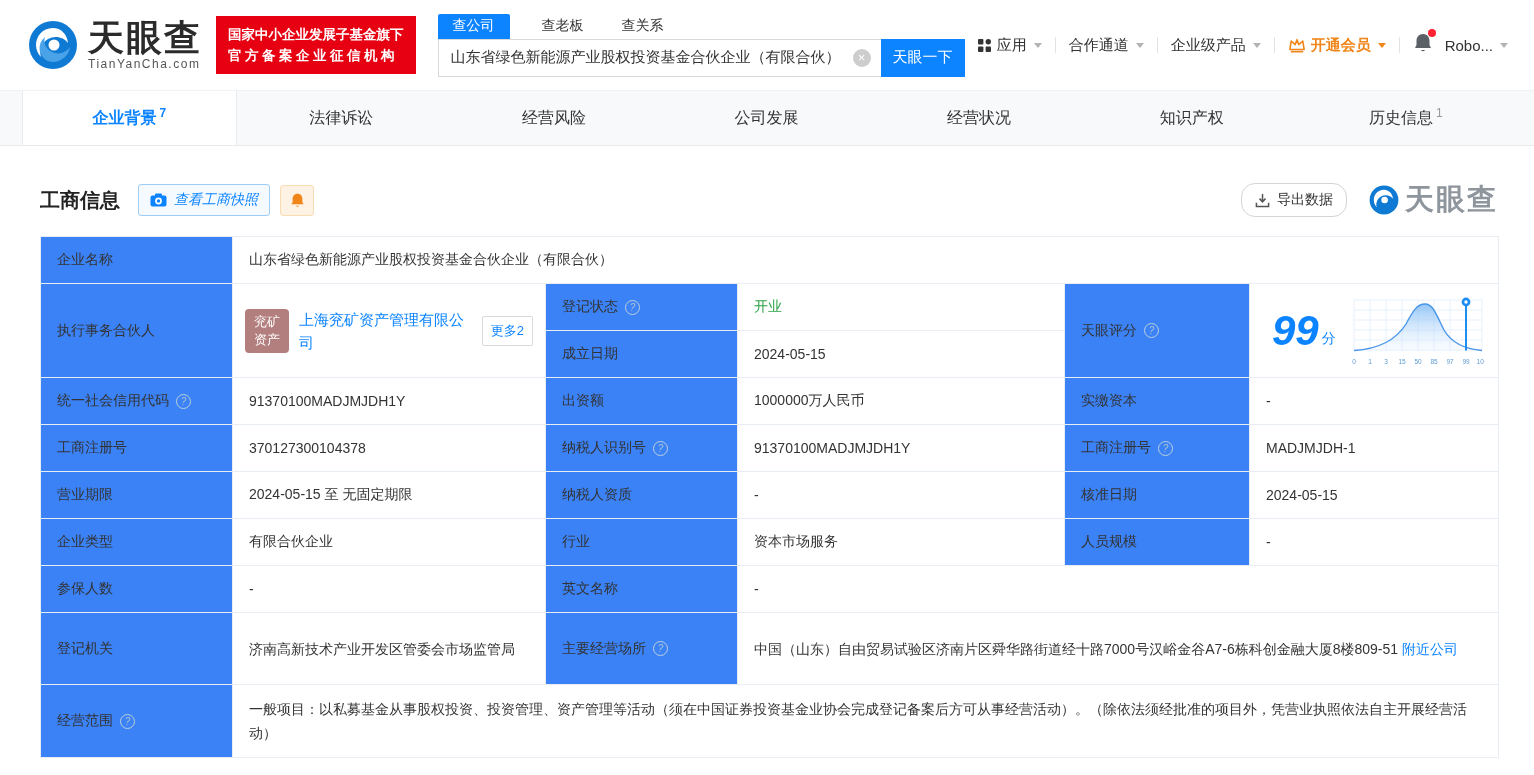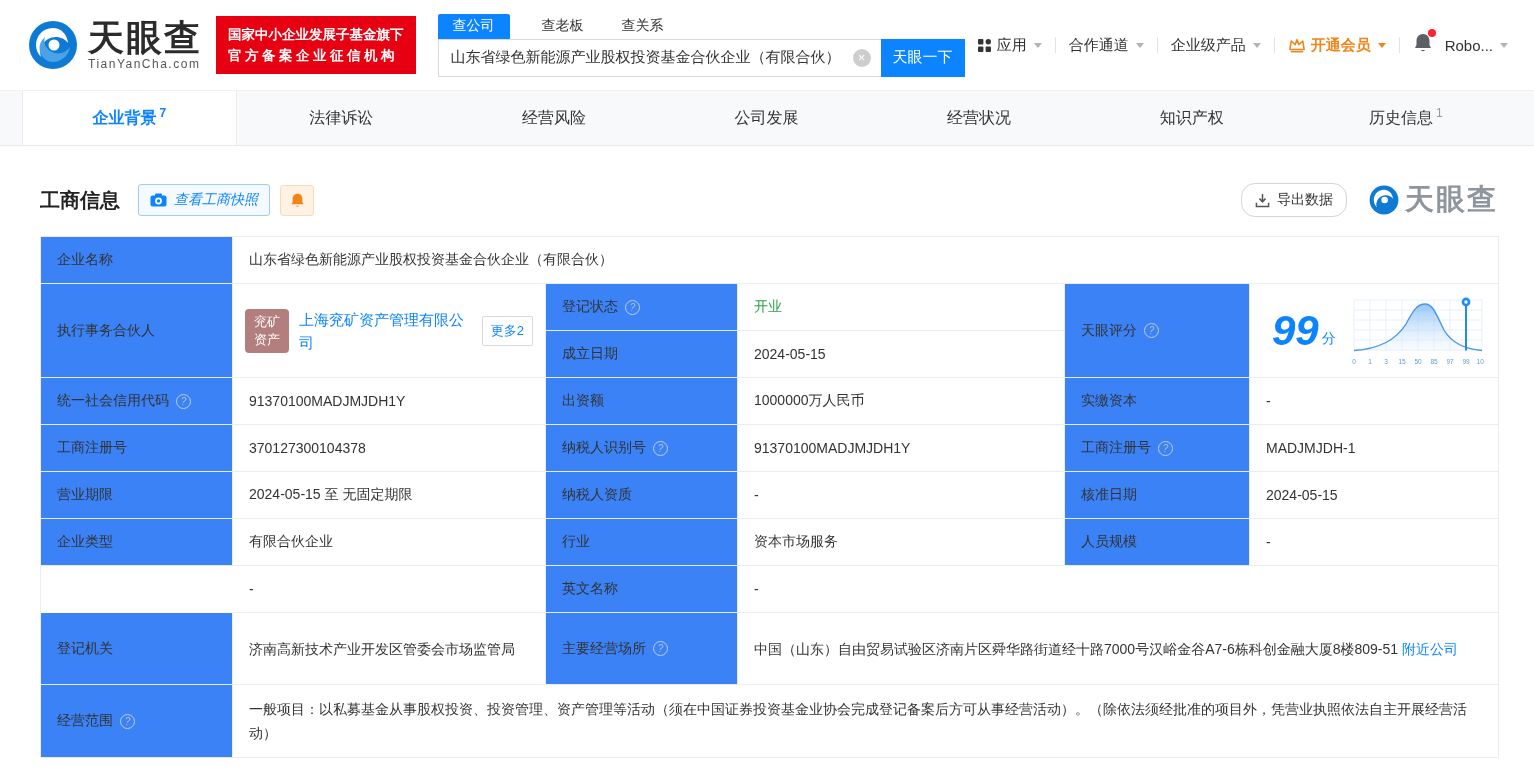--- a/index.html
+++ b/index.html
@@ -362,20 +362,23 @@
   <div class="cell" style="grid-area:7/4/8/5">
       <span>资本市场服务</span>
     </div>
   <div class="cell lbl" style="grid-area:7/5/8/6">
       <span>人员规模</span>
     </div>
   <div class="cell ec" style="grid-area:7/6/8/7">
       <span>-</span>
     </div>
 
+  <div class="cell lbl" style="grid-area:8/1/9/2">
+      <span>参保人数</span>
+    </div>
   <div class="cell" style="grid-area:8/2/9/3">
       <span>-</span>
     </div>
   <div class="cell lbl" style="grid-area:8/3/9/4">
       <span>英文名称</span>
     </div>
   <div class="cell ec" style="grid-area:8/4/9/7">
       <span>-</span>
     </div>
 

